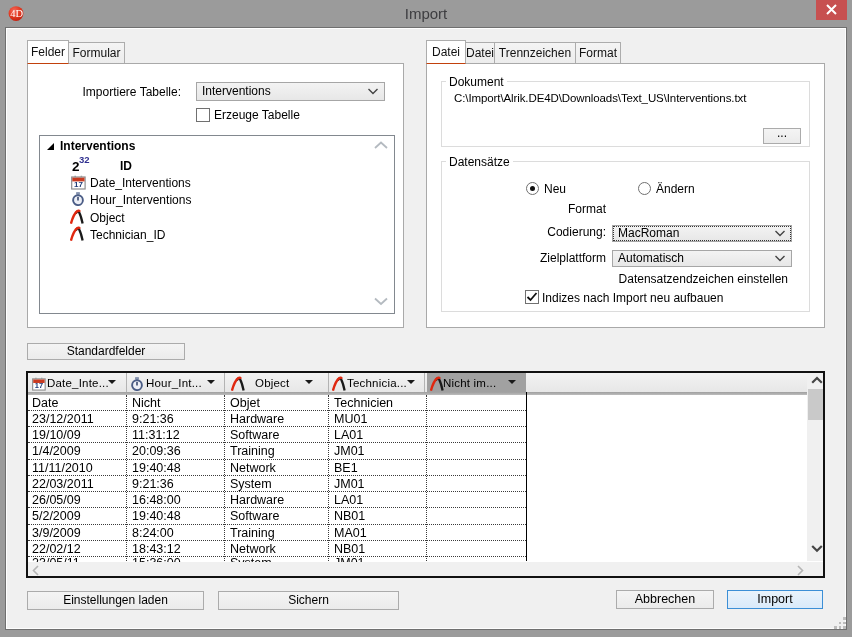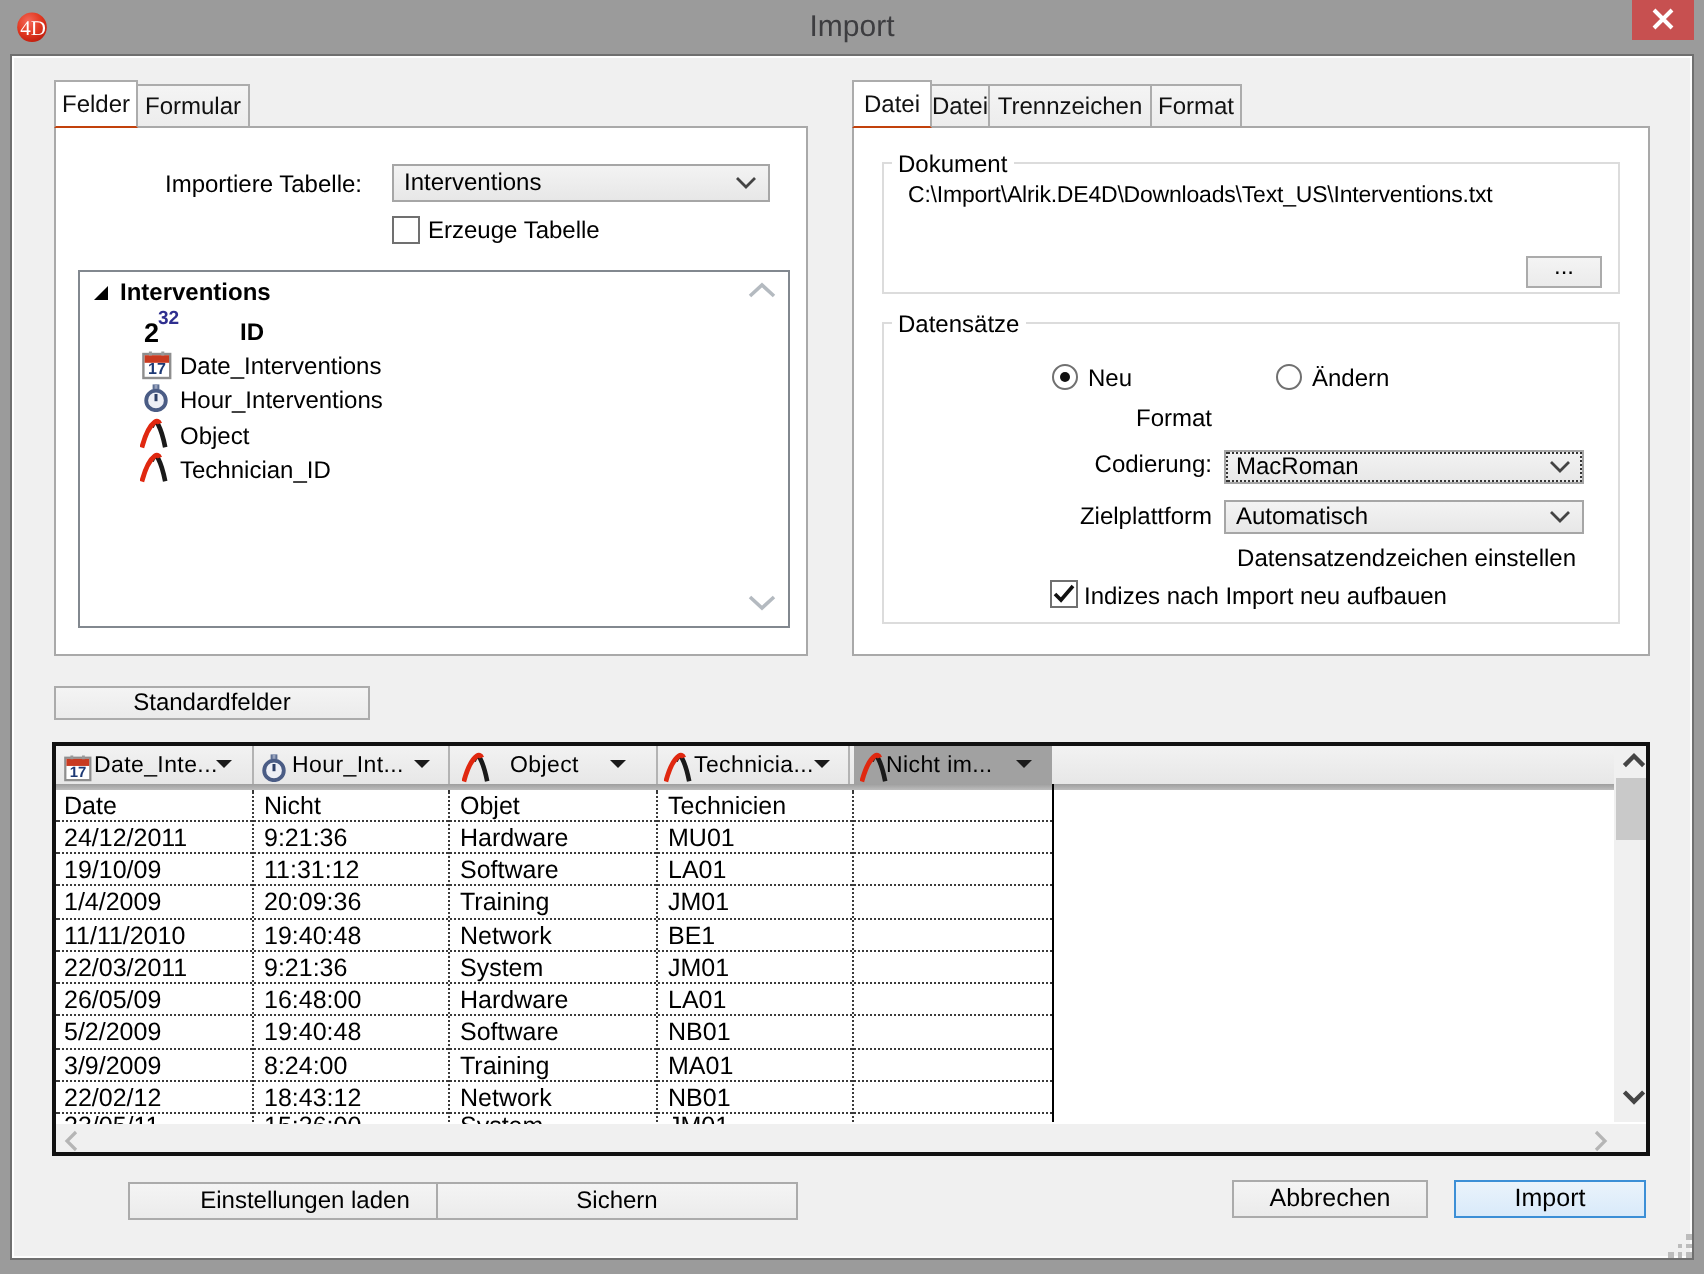--- a/index.html
+++ b/index.html
@@ -208,21 +208,21 @@
 <div class="abs arrow" style="left:508px;top:380px;z-index:6;"></div>
 
 <div class="abs" style="left:28px;top:394.5px;width:498px;height:182px;overflow:hidden;z-index:4;" id="rows">
  <div class="row" style="height:16.5px;">
       <span style="left:4px;">Date</span>
       <span style="left:104px;">Nicht</span>
       <span style="left:202px;">Objet</span>
       <span style="left:306px;">Technicien</span>
     </div>
  <div class="row" style="height:16.22px;">
-      <span style="left:4px;">24/12/2011</span>
+      <span style="left:4px;">23/12/2011</span>
       <span style="left:104px;">9:21:36</span>
       <span style="left:202px;">Hardware</span>
       <span style="left:306px;">MU01</span>
     </div>
  <div class="row" style="height:16.22px;">
       <span style="left:4px;">19/10/09</span>
       <span style="left:104px;">11:31:12</span>
       <span style="left:202px;">Software</span>
       <span style="left:306px;">LA01</span>
     </div>
@@ -292,21 +292,21 @@
   </svg>
 
 <div class="abs sb" style="left:28px;top:561.5px;width:795px;height:14.5px;z-index:5;"></div>
 <svg class="abs" style="left:32px;top:565px;z-index:6;" width="8" height="11">
     <polyline points="6,1 1.5,5.5 6,10" stroke="#b5b5b5" stroke-width="1.6" fill="none"></polyline>
   </svg>
 <svg class="abs" style="left:796px;top:565px;z-index:6;" width="8" height="11">
     <polyline points="2,1 6.5,5.5 2,10" stroke="#b5b5b5" stroke-width="1.6" fill="none"></polyline>
   </svg>
 
-<div class="abs btn" style="left:27px;top:591px;width:175px;height:17px;line-height:16px;margin-left:37px;">Einstellungen laden</div>
+<div class="abs btn" style="left:27px;top:591px;width:175px;height:17px;line-height:16px;">Einstellungen laden</div>
 <div class="abs btn" style="left:218px;top:591px;width:179px;height:17px;line-height:16px;">Sichern</div>
 <div class="abs btn" style="left:616px;top:590px;width:96px;height:17px;line-height:16px;font-size:12.5px;">Abbrechen</div>
 <div class="abs btn" style="left:727px;top:590px;width:94px;height:17px;line-height:16px;font-size:12.5px;
  border:1px solid #3c8fd6;background:linear-gradient(#eaf3fb,#d9eafa);">Import</div>
 
 <div class="abs" style="left:843px;top:617px;width:2.5px;height:2.5px;background:#bcbcbc;"></div>
 <div class="abs" style="left:838.5px;top:621.5px;width:2.5px;height:2.5px;background:#bcbcbc;"></div>
 <div class="abs" style="left:843px;top:621.5px;width:2.5px;height:2.5px;background:#bcbcbc;"></div>
 <div class="abs" style="left:834px;top:626px;width:2.5px;height:2.5px;background:#bcbcbc;"></div>
 <div class="abs" style="left:838.5px;top:626px;width:2.5px;height:2.5px;background:#bcbcbc;"></div>

